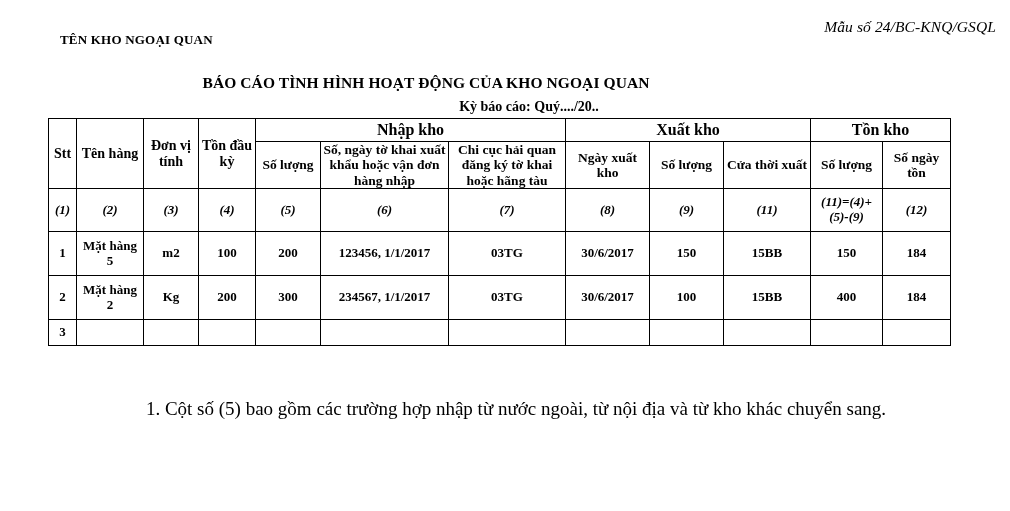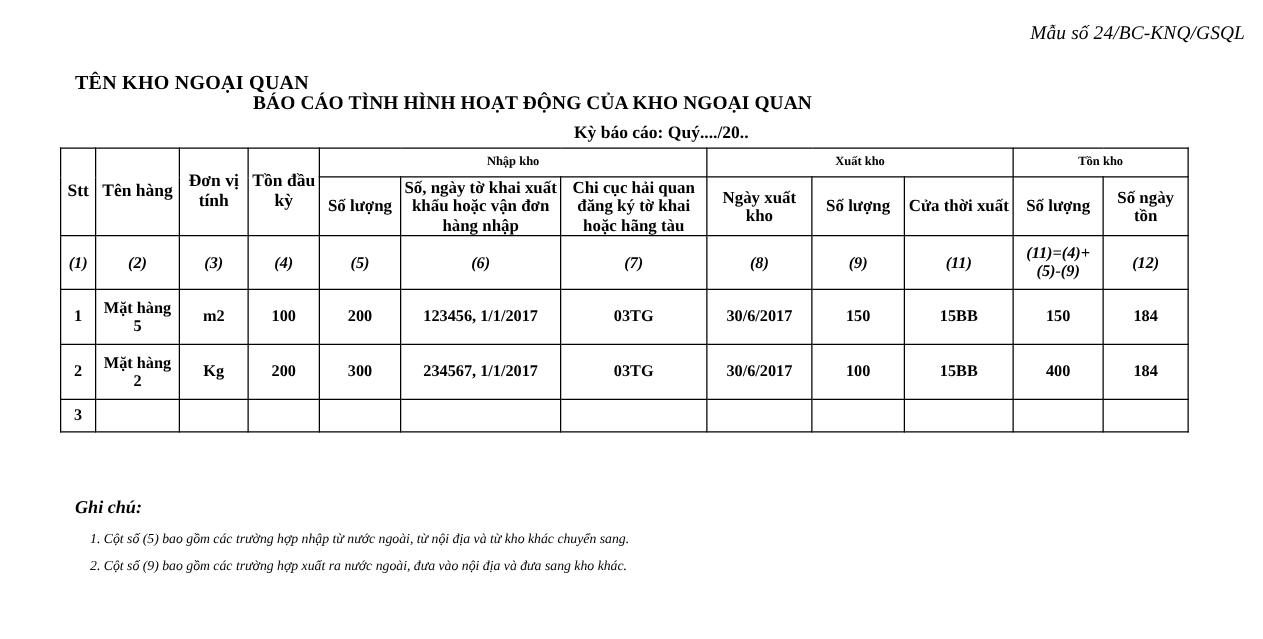--- a/index.html
+++ b/index.html
@@ -21,23 +21,23 @@
     position: absolute;
     top: 18px;
     right: 14px;
     font-size: 15.5px;
     font-weight: normal;
     font-style: italic;
     letter-spacing: 0.1px;
   }
   #warehouse-name {
     position: absolute;
-    top: 58px;
+    top: 32px;
     left: 60px;
-    font-size: 16px;
+    font-size: 13px;
     font-weight: bold;
     letter-spacing: 0.2px;
   }
   #report-title {
     position: absolute;
     top: 74px;
     left: 0;
     width: 804px;
     text-align: center;
     padding-left: 48px;
@@ -71,21 +71,21 @@
     border: 1px solid #000000;
     padding: 0 2px;
     font-size: 13px;
     line-height: 1.14;
     vertical-align: middle;
     text-align: center;
     font-weight: bold;
     overflow: hidden;
   }
   #report-table th.group {
-    font-size: 10px;
+    font-size: 16px;
     height: 22px;
   }
   #report-table th.stub {
     font-size: 14px;
   }
   #report-table th.sub {
     font-size: 13.5px;
   }
   td.num-ref {
     font-weight: normal;
@@ -124,24 +124,24 @@
     top: 398px;
     width: 900px;
   }
   #notes-title {
     font-size: 14.5px;
     font-weight: bold;
     font-style: italic;
     margin-bottom: 10px;
   }
   .note-line {
-    font-size: 11px;
-    font-style: italic;
+    font-size: 19px;
     margin-bottom: 10px;
     padding-left: 12px;
+    text-align: center;
   }
 </style>
 </head>
 <body>
 
 <div id="form-code">Mẫu số 24/BC-KNQ/GSQL</div>
 
 <div id="warehouse-name">TÊN KHO NGOẠI QUAN</div>
 
 <div id="report-title">BÁO CÁO TÌNH HÌNH HOẠT ĐỘNG CỦA KHO NGOẠI QUAN</div>
@@ -241,16 +241,14 @@
       <td></td>
       <td></td>
       <td></td>
       <td></td>
       <td></td>
     </tr>
   </tbody>
 </table>
 
 <div id="notes">
-  <div id="notes-title">Ghi chú:</div>
   <div class="note-line">1. Cột số (5) bao gồm các trường hợp nhập từ nước ngoài, từ nội địa và từ kho khác chuyển sang.</div>
-  <div class="note-line">2. Cột số (9) bao gồm các trường hợp xuất ra nước ngoài, đưa vào nội địa và đưa sang kho khác.</div>
 </div>
 
 </body></html>

